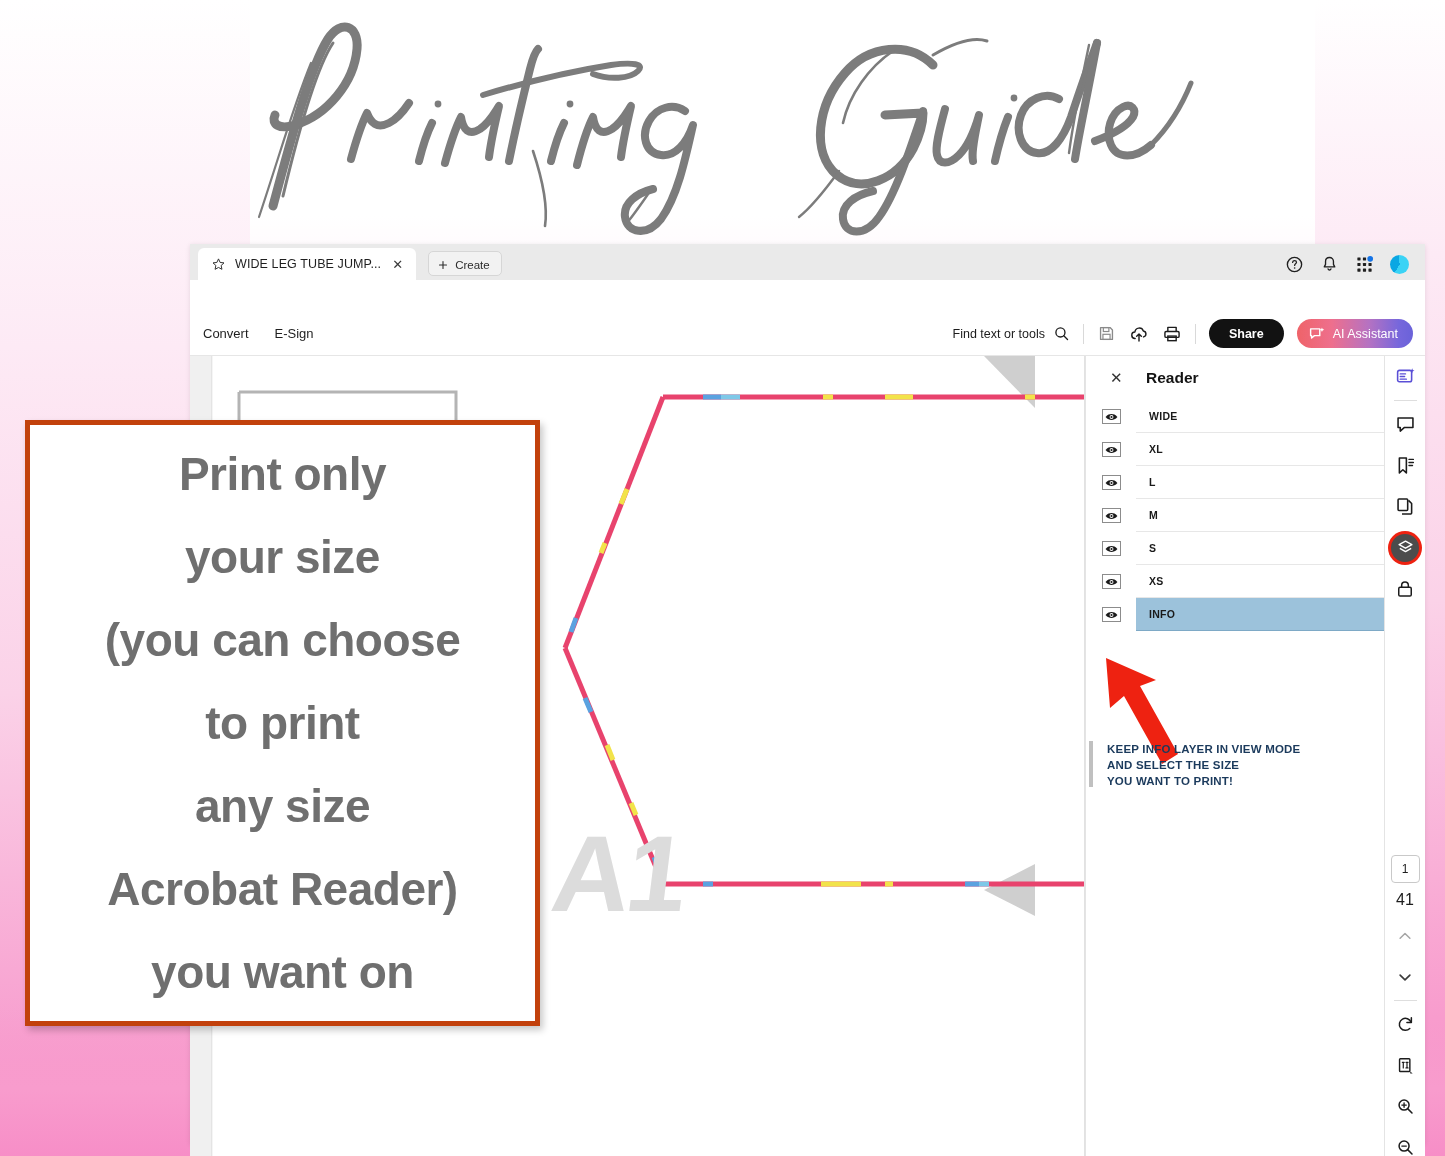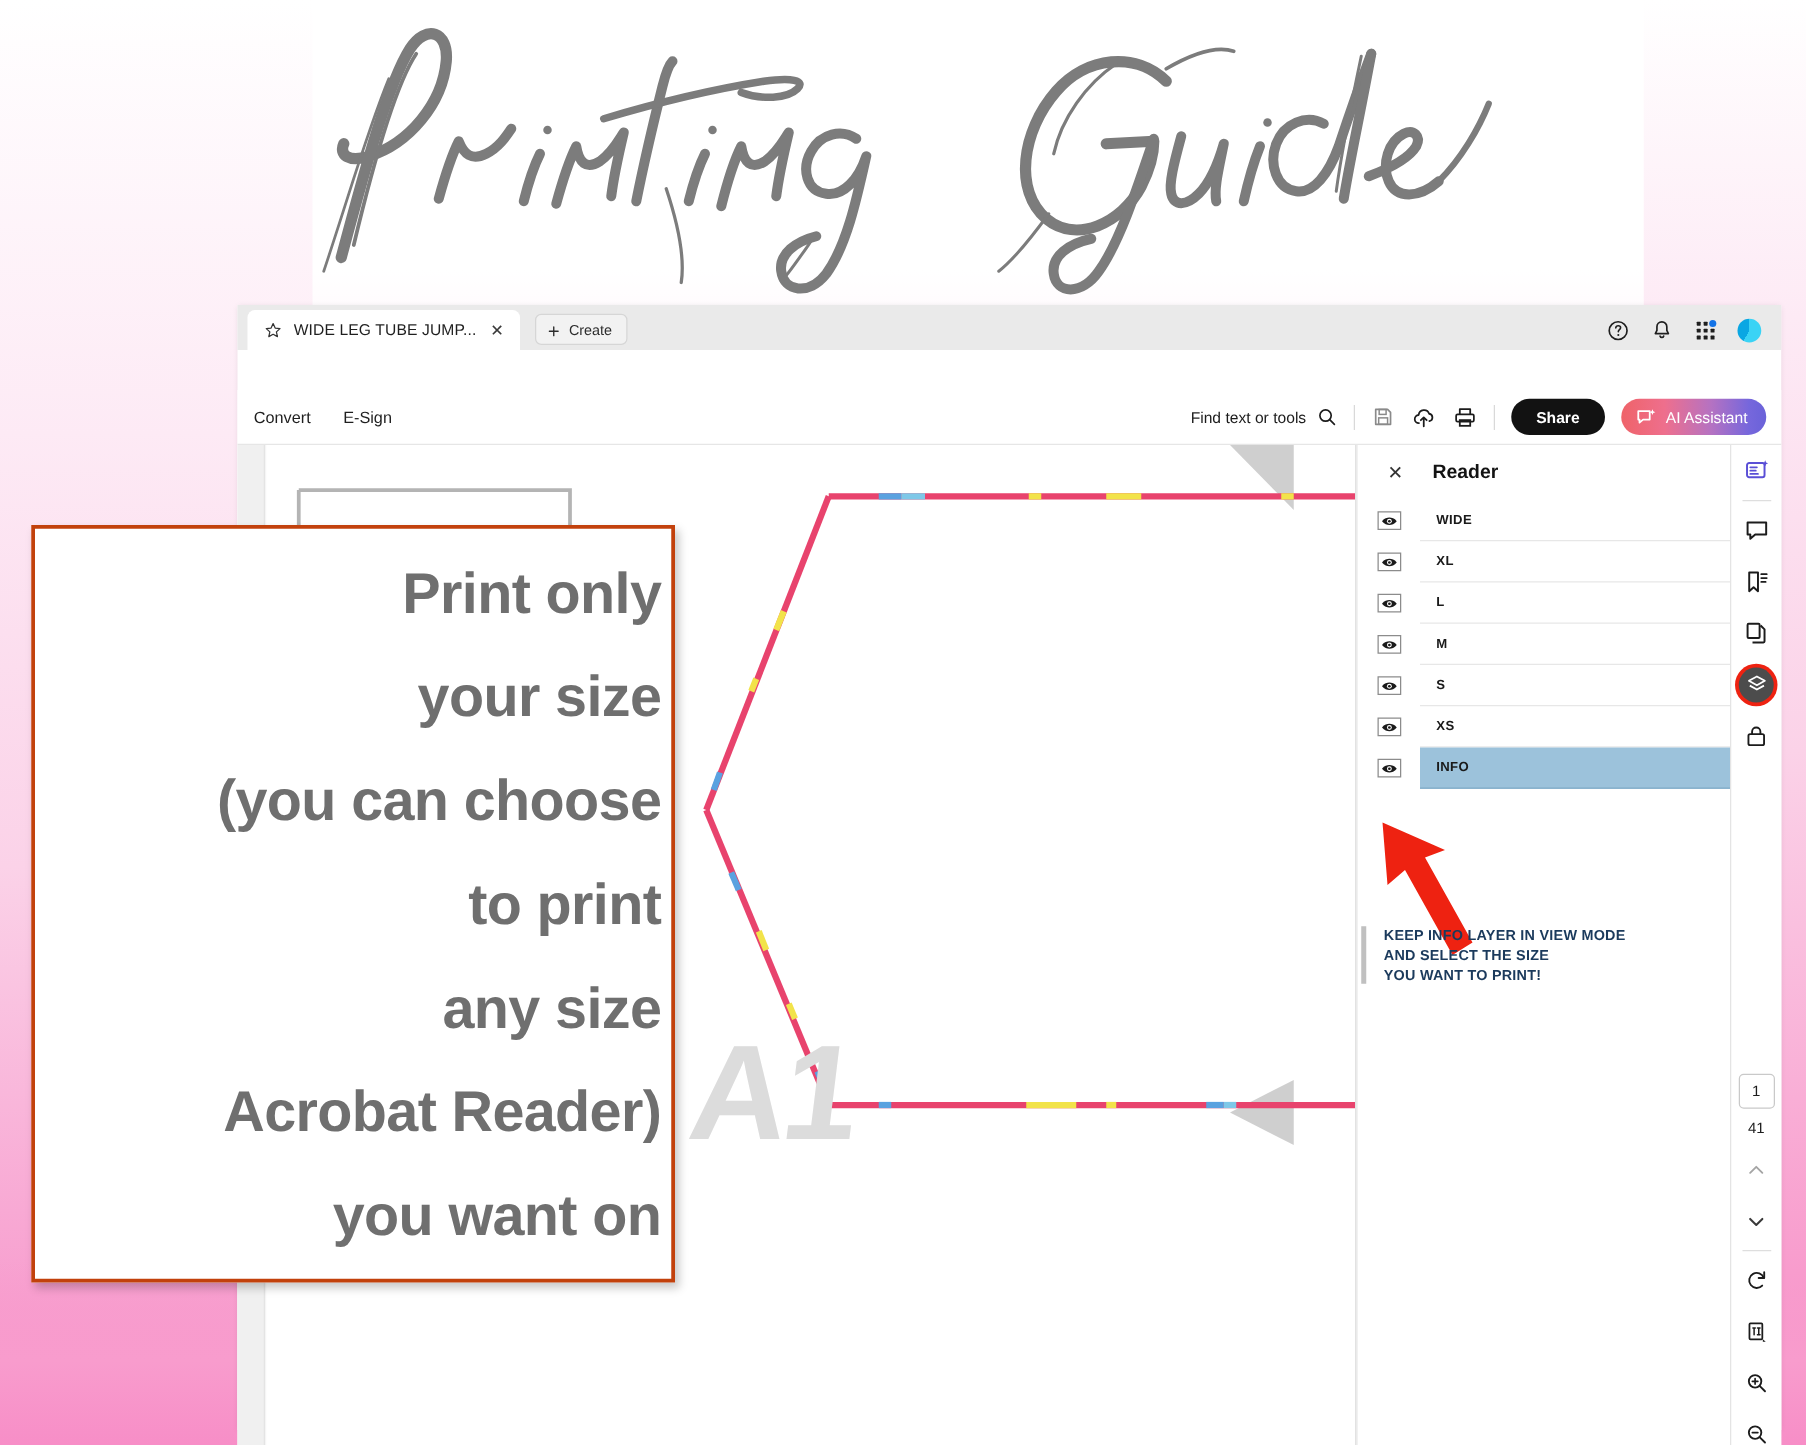--- a/index.html
+++ b/index.html
@@ -198,29 +198,29 @@
     width:28px; height:28px; border-radius:50%;
     background:#4c4c4c; display:flex; align-items:center; justify-content:center;
     box-shadow: 0 0 0 3px #ee2211;
   }
   #rail-bottom { margin-top:auto; display:flex; flex-direction:column; align-items:center; padding-bottom:8px;}
   #page-num-box {
     width:29px; height:28px; border:1px solid #c9c9c9; border-radius:4px;
     display:flex; align-items:center; justify-content:center;
     font-size:12px; color:#1d1d1d; margin-bottom:8px;
   }
-  #page-total { font-size:12px; color:#1d1d1d; margin-bottom:6px; }
+  #page-total { font-size:16px; color:#1d1d1d; margin-bottom:6px; }
 
   
   #overlay-card {
     position:absolute; left:25px; top:420px; width:515px; height:606px;
-    background:#ffffff; border:3px solid #c2410c;
+    background:#ffffff; border:5px solid #c2410c;
     box-shadow: 3px 4px 7px rgba(0,0,0,0.22);
     z-index: 9;
-    display:flex; flex-direction:column; align-items:flex-end; justify-content:center;
+    display:flex; flex-direction:column; align-items:center; justify-content:center;
     padding: 6px 8px;
   }
   .overlay-line {
     font-size:46px; font-weight:bold; color:#6f6f6f;
     line-height:83px; text-align:center; white-space:nowrap;
     letter-spacing:-0.5px;
   }
 </style>
 </head>
 <body>

